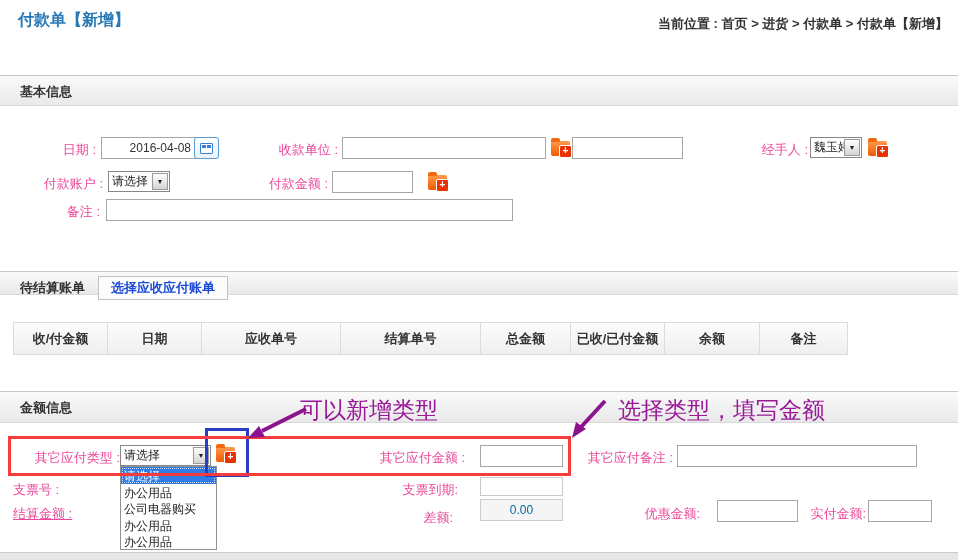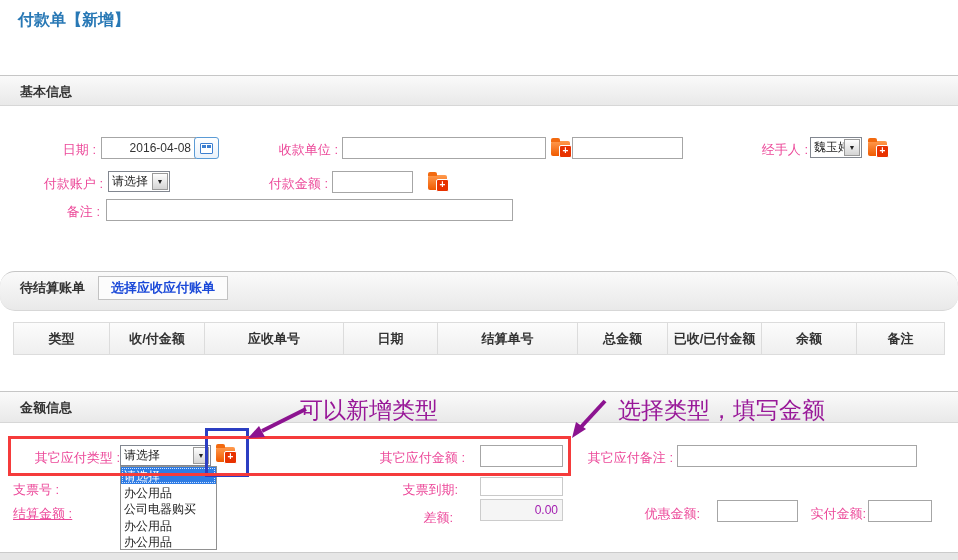--- a/index.html
+++ b/index.html
@@ -14,21 +14,21 @@
   
   .section-bar { position:absolute; left:0; width:958px; height:31px; background:linear-gradient(#fafafa,#e9e9e9);
                  border-top:1px solid #c6c6c6; border-bottom:1px solid #d7d7d7; }
   .section-bar .bar-label { position:absolute; left:20px; top:7px; font-size:13px; font-weight:bold; color:#333; }
 
   
   .lbl { position:absolute; font-size:13px; color:#ec4899; white-space:nowrap; text-align:right; }
   .inp { position:absolute; height:22px; border:1px solid #a6a6a6; background:#fff; font-size:12px; padding:0 4px;
          font-family:"Liberation Sans",sans-serif; color:#333; }
   .inp.lite { border-color:#c9c9c9; }
-  .inp.disabled { background:#f5f5f5; color:#a21caf; text-align:right; border-color:#ccc; }
+  .inp.disabled { background:#f5f5f5; color:#0369a1; text-align:center; border-color:#ccc; }
   .sel { position:absolute; height:21px; border:1px solid #828790; background:#fff; display:flex; align-items:center; }
   .sel .sel-txt { flex:1; font-size:12px; color:#222; padding:0 3px; overflow:hidden; white-space:nowrap; }
   .sel .sel-btn { width:16px; height:17px; margin-right:1px; border:1px solid #9a9a9a; background:linear-gradient(#fefefe,#d4d4d4);
                   display:flex; align-items:center; justify-content:center; font-size:7px; color:#222; }
 
   
   .cal-btn { position:absolute; width:25px; height:22px; border:1px solid #5b9bd5; border-radius:3px;
              background:linear-gradient(#ffffff,#eaf2fb); display:flex; align-items:center; justify-content:center; cursor:pointer; }
   .cal-glyph { width:13px; height:11px; border:1px solid #3d7fd0; border-radius:1px; position:relative; background:#fff; }
   .cal-glyph::before { content:""; position:absolute; left:1px; top:1px; width:4px; height:3px; background:#3d7fd0; }
@@ -63,20 +63,21 @@
   .arrow-svg { position:absolute; z-index:60; pointer-events:none; }
 
   .footer-strip { position:absolute; left:0; top:552px; width:958px; height:8px; background:#e6e6e6; border-top:1px solid #cbcbcb; }
 </style>
 </head>
 <body>
 
 <div class="page">
 
   <div class="page-title">付款单【新增】</div>
+  <div class="breadcrumb">当前位置 : 首页 &gt; 进货 &gt; 付款单 &gt; 付款单【新增】</div>
 
   <div class="section-bar" style="top:75px;">
     <span class="bar-label">基本信息</span>
   </div>
 
   <div class="lbl" style="left:40px; top:141px; width:56px;">日期 :</div>
   <input class="inp" style="left: 101px; top: 137px; width: 95px; text-align: right;" value="2016-04-08">
   <div class="cal-btn" style="left:194px; top:137px;">
     <span class="cal-glyph"></span>
   </div>
@@ -98,30 +99,29 @@
     <span class="sel-txt">请选择</span>
     <span class="sel-btn">▼</span>
   </div>
   <div class="lbl" style="left:260px; top:175px; width:68px;">付款金额 :</div>
   <input class="inp" style="left: 332px; top: 171px; width: 81px;" value="">
   <div class="add-icon" style="left:428px; top:175px;"></div>
 
   <div class="lbl" style="left:44px; top:203px; width:56px;">备注 :</div>
   <input class="inp" style="left: 106px; top: 199px; width: 407px;" value="">
 
-  <div class="section-bar" style="top:271px; height:40px;border-radius:15px;">
+  <div class="section-bar" style="top:271px; height:24px;">
     <span class="bar-label">待结算账单</span>
     <button class="select-bills-btn">选择应收应付账单</button>
   </div>
 
   <div class="tbl">
-    <div class="th" style="width:97px;">类型</div>
     <div class="th" style="width:95px;">收/付金额</div>
+    <div class="th" style="width:94px;">日期</div>
     <div class="th" style="width:139px;">应收单号</div>
-    <div class="th" style="width:94px;">日期</div>
     <div class="th" style="width:140px;">结算单号</div>
     <div class="th" style="width:90px;">总金额</div>
     <div class="th" style="width:94px;">已收/已付金额</div>
     <div class="th" style="width:95px;">余额</div>
     <div class="th" style="width:88px;">备注</div>
   </div>
 
   <div class="section-bar" style="top:391px; height:32px;">
     <span class="bar-label">金额信息</span>
   </div>

